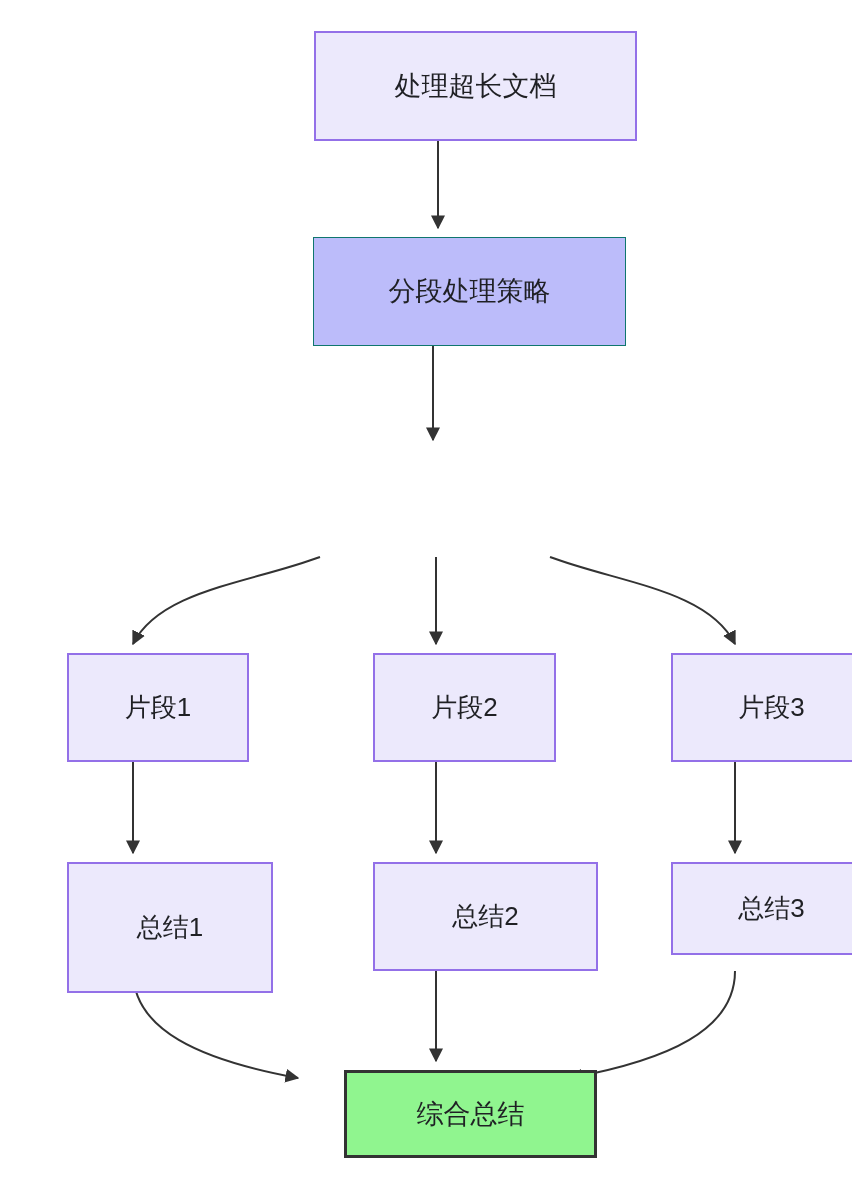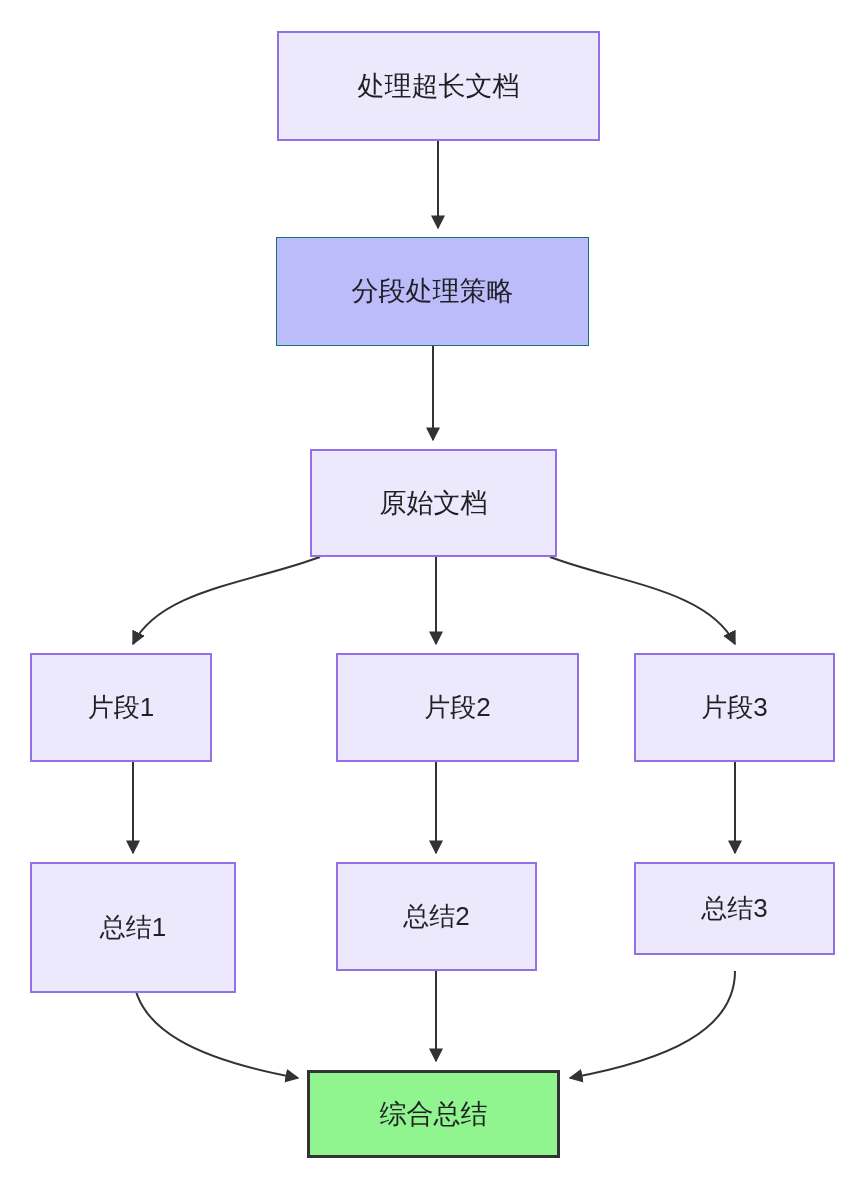--- a/index.html
+++ b/index.html
@@ -28,20 +28,21 @@
   .node {
     position: absolute;
     box-sizing: border-box;
     display: flex;
     align-items: center;
     justify-content: center;
     text-align: center;
     color: #1f2024;
     line-height: 1.2;
     z-index: 2;
+    margin-left: 37px;
   }
   .node-default {
     background: #ece9fc;
     border: 2px solid #9370e8;
     font-size: 27px;
   }
   .node-highlight {
     background: #bcbcfa;
     border: 1px solid #0f766e;
     font-size: 27px;
@@ -95,41 +96,38 @@
   </svg>
 
   <div class="node node-default" style="left:277px; top:31px; width:323px; height:110px;">
     <span class="node-label">处理超长文档</span>
   </div>
 
   <div class="node node-highlight" style="left:276px; top:237px; width:313px; height:109px;">
     <span class="node-label">分段处理策略</span>
   </div>
 
-  <div class="node node-default" style="left:310px; top:449px; width:247px; height:108px;">
-    <span class="node-label">原始文档</span>
-  </div>
 
   <div class="node node-default node-small" style="left:30px; top:653px; width:182px; height:109px;">
     <span class="node-label">片段1</span>
   </div>
 
-  <div class="node node-default node-small" style="left:336px; top:653px; width:243px; height:109px;">
+  <div class="node node-default node-small" style="left:336px; top:653px; width:183px; height:109px;">
     <span class="node-label">片段2</span>
   </div>
 
   <div class="node node-default node-small" style="left:634px; top:653px; width:201px; height:109px;">
     <span class="node-label">片段3</span>
   </div>
 
   <div class="node node-default node-small" style="left:30px; top:862px; width:206px; height:131px;">
     <span class="node-label">总结1</span>
   </div>
 
-  <div class="node node-default node-small" style="left:336px; top:862px; width:201px; height:109px;">
+  <div class="node node-default node-small" style="left:336px; top:862px; width:225px; height:109px;">
     <span class="node-label">总结2</span>
   </div>
 
   <div class="node node-default node-small" style="left:634px; top:862px; width:201px; height:93px;">
     <span class="node-label">总结3</span>
   </div>
 
   <div class="node node-final" style="left:307px; top:1070px; width:253px; height:88px;">
     <span class="node-label">综合总结</span>
   </div>

